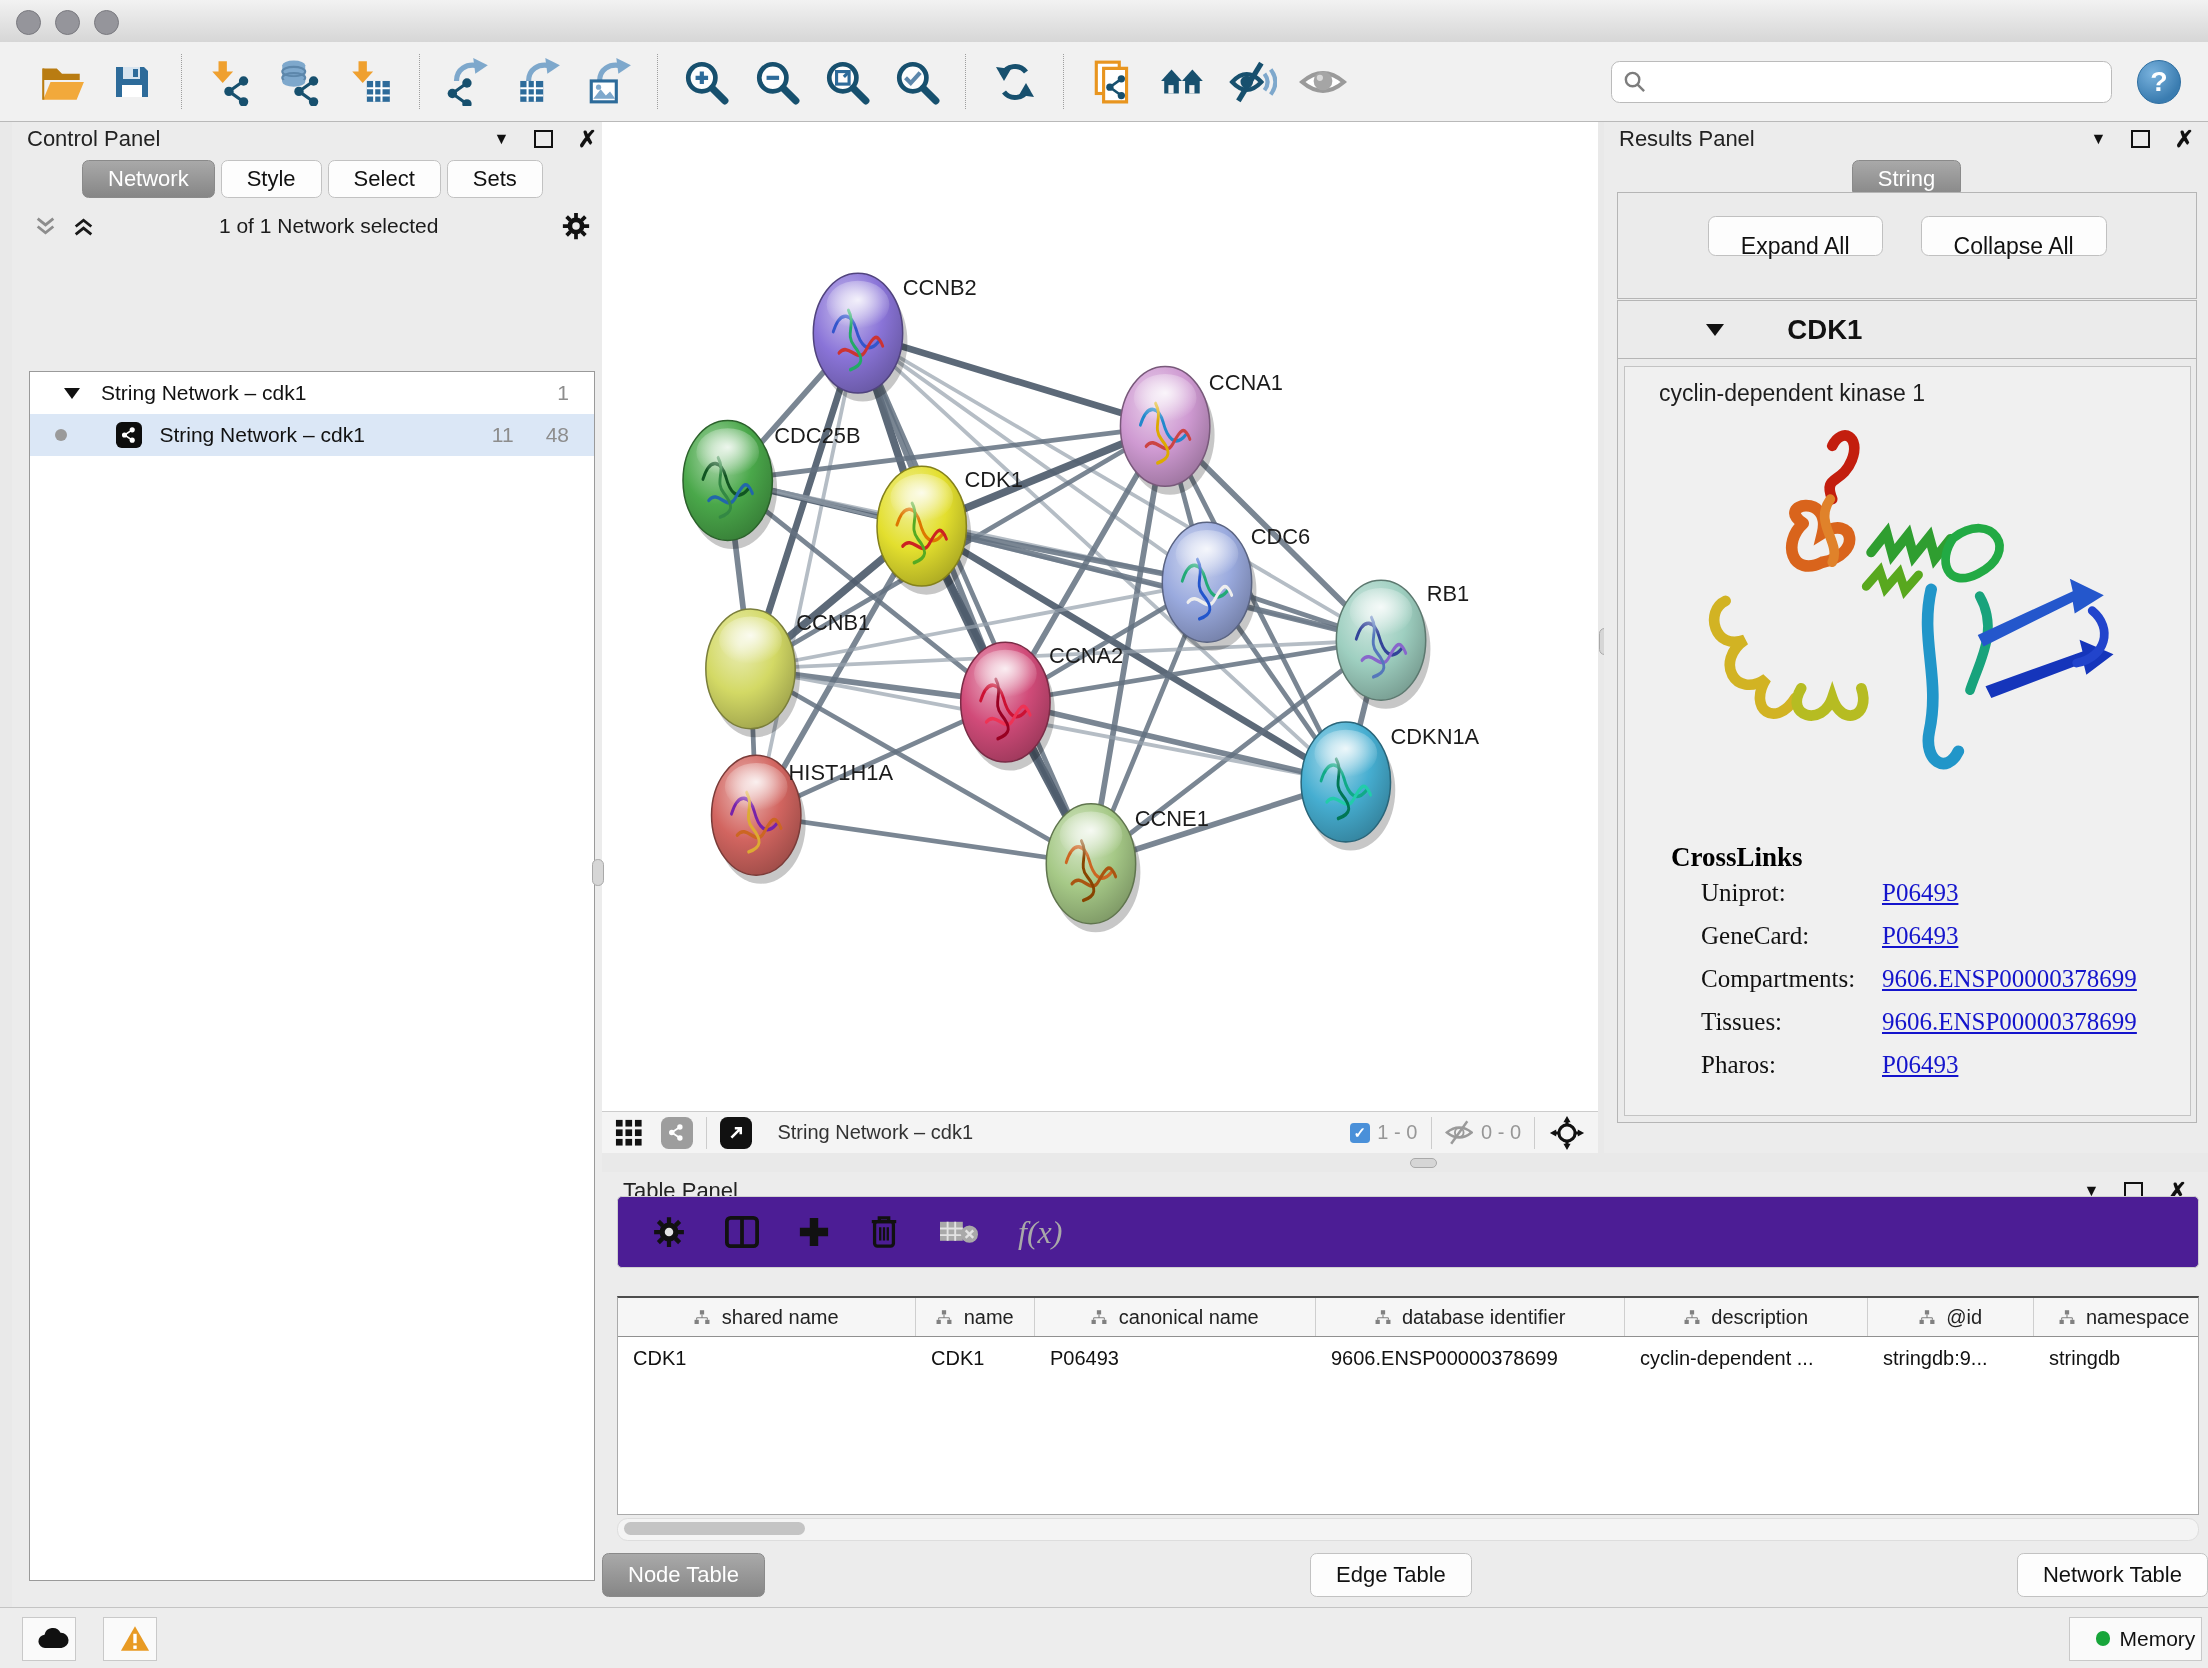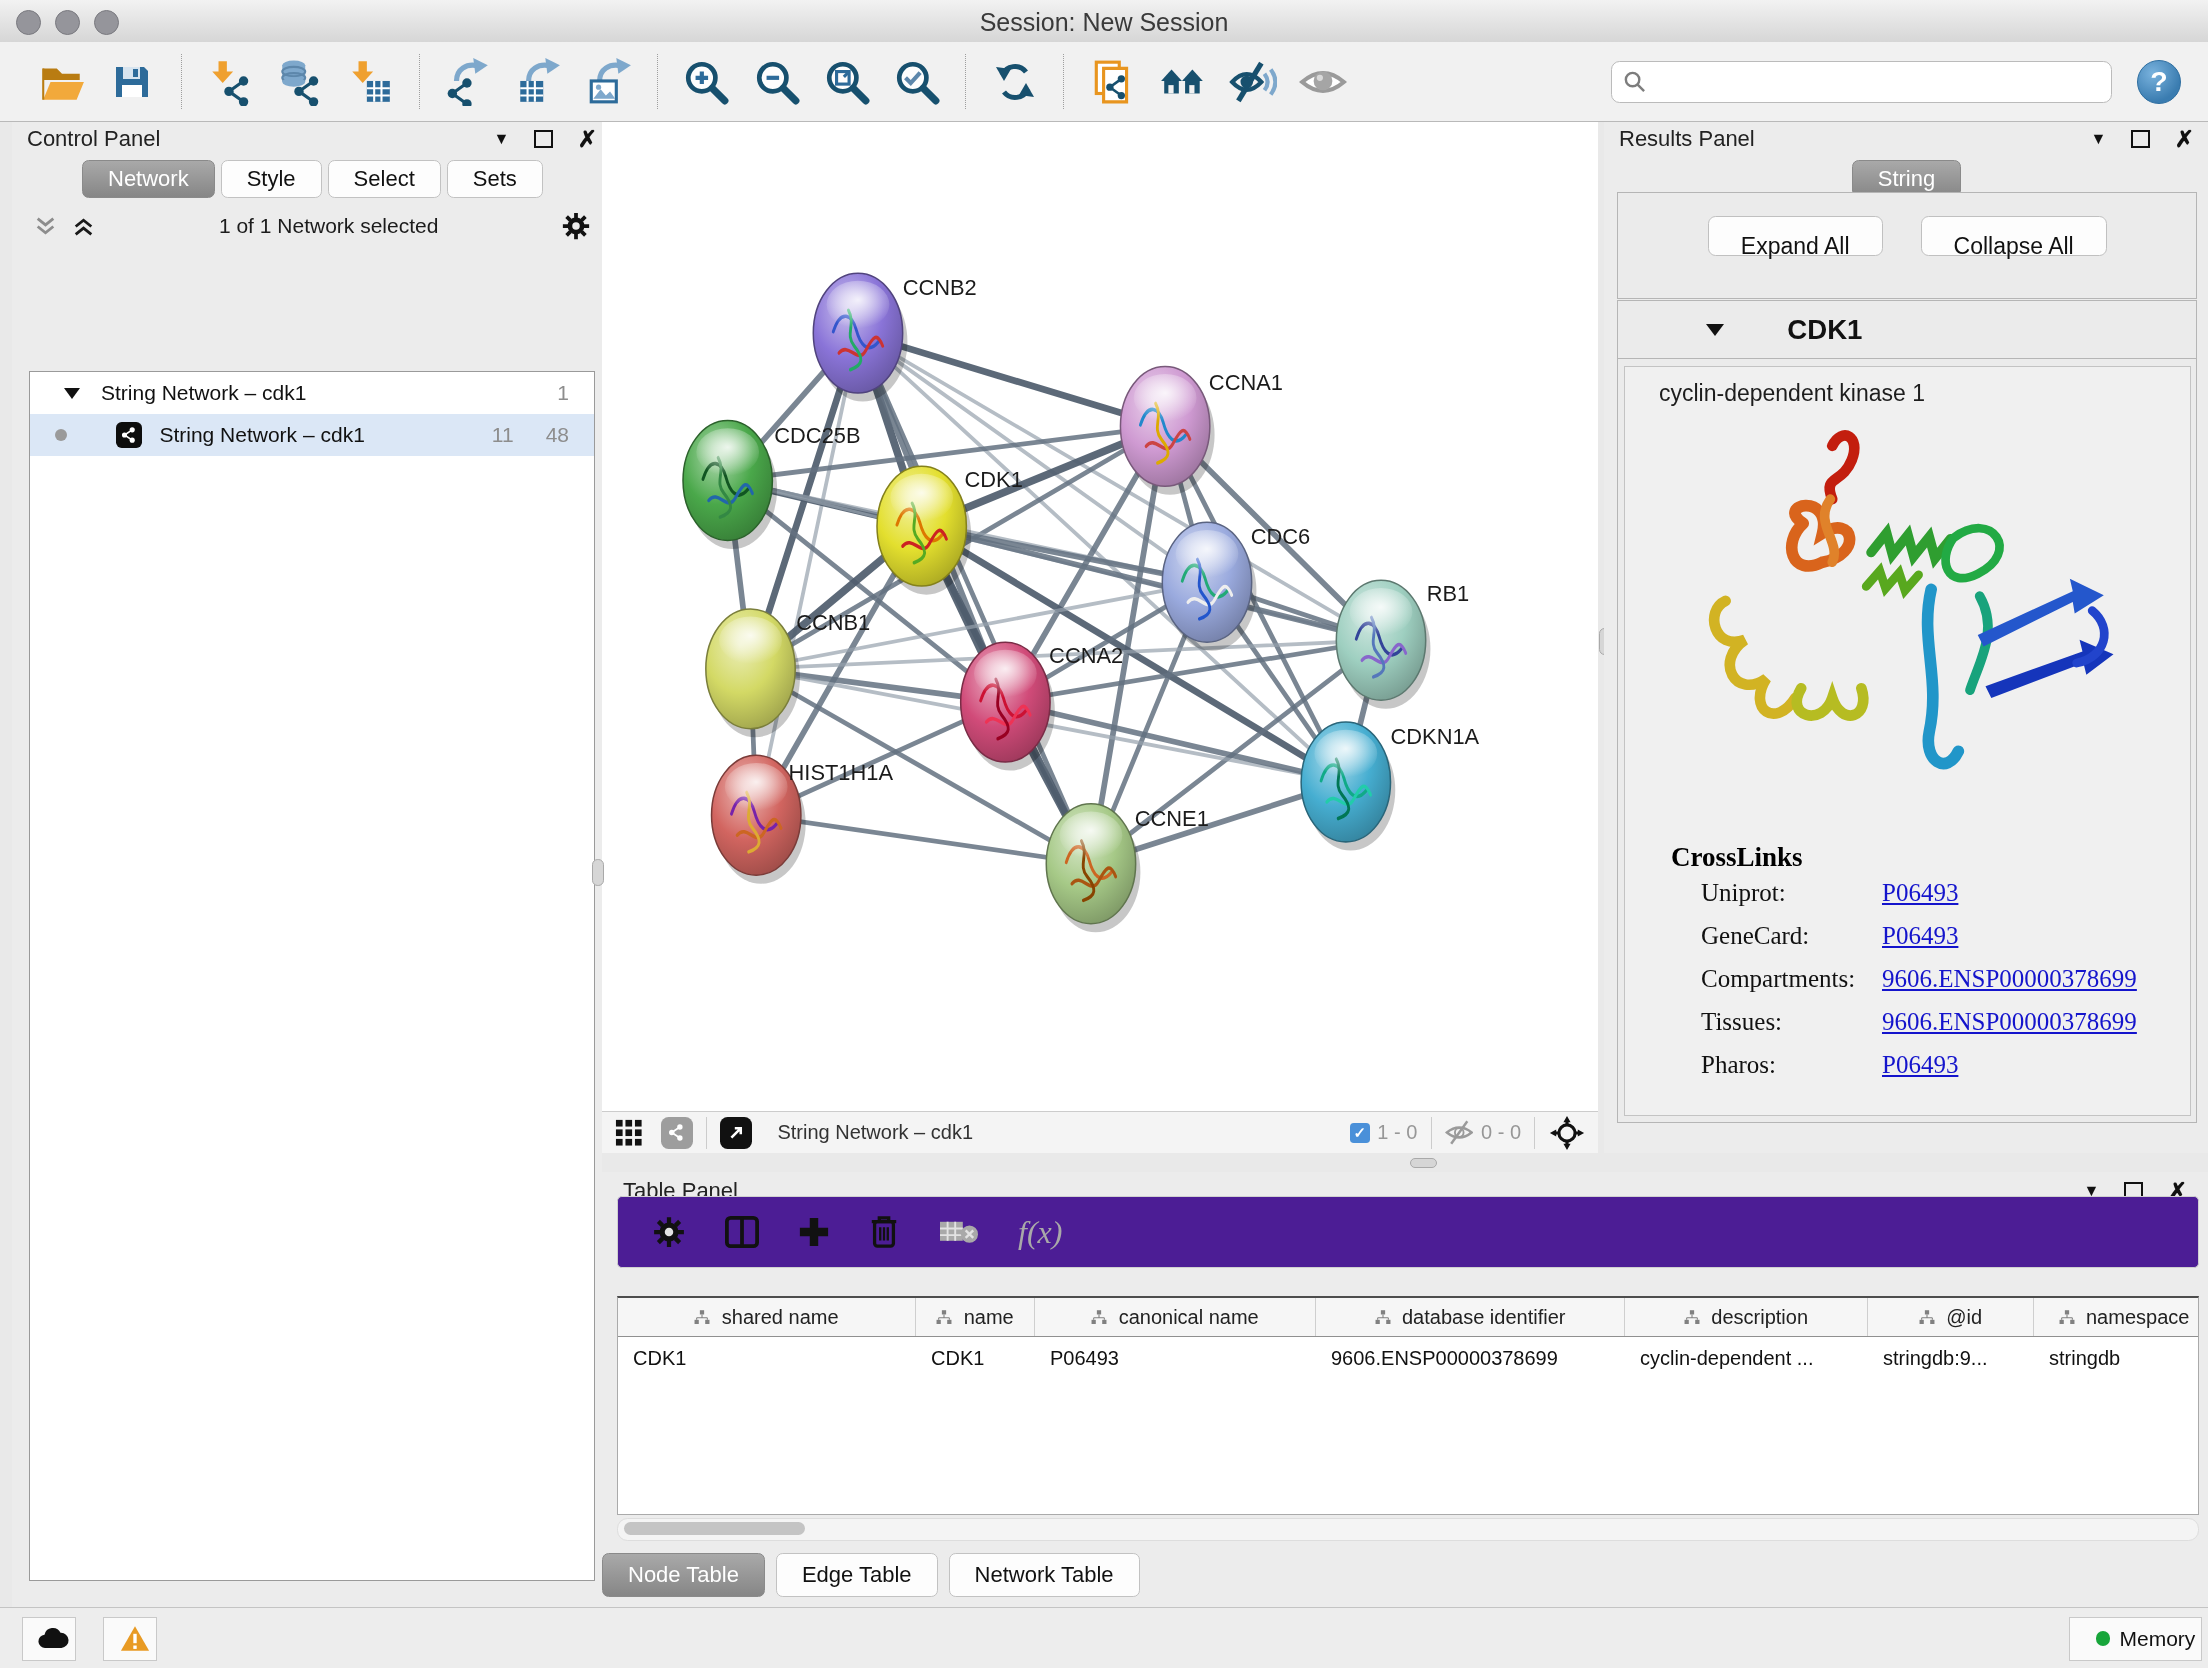--- a/index.html
+++ b/index.html
@@ -92,40 +92,39 @@
     border:1px solid #aaa;border-top:2.9px solid #4d4d4d;box-sizing:border-box;overflow:hidden;}
   .thead{display:flex;height:38px;background:#f6f6f6;border-bottom:1.4px solid #909090;}
   .th{display:flex;align-items:center;justify-content:center;gap:11.4px;font-size:20px;color:#222;
     border-right:1px solid #cfcfcf;box-sizing:border-box;overflow:hidden;white-space:nowrap;flex:none;}
   .trow{display:flex;height:42px;}
   .td{display:flex;align-items:center;font-size:20px;color:#111;padding-left:15px;
     box-sizing:border-box;overflow:hidden;white-space:nowrap;flex:none;}
   .hscroll{position:absolute;left:15px;right:9.5px;top:346px;height:21px;background:#f4f4f4;
     border:1px solid #ddd;border-radius:10.5px;}
   .hthumb{position:absolute;left:5.7px;top:2.9px;width:181px;height:13.3px;background:#c4c4c4;border-radius:6.7px;}
-  .tp-tabs{position:absolute;left:0;right:0;top:381px;display:flex;justify-content:flex-start;gap:11px;}
+  .tp-tabs{position:absolute;left:0;right:0;top:381px;display:flex;justify-content:space-between;gap:11px;}
   .tp-tabs .tab{height:42px;font-size:22px;}
   
   .statusbar{position:absolute;left:0;top:1607px;width:2208px;height:61px;background:#ededed;
     border-top:1px solid #c4c4c4;}
   .sb-btn{position:absolute;top:8.6px;height:44px;background:#fafafa;border:1.9px solid #c9c9c9;
     display:flex;align-items:center;justify-content:flex-end;cursor:pointer;box-sizing:border-box;}
   .mem-dot{width:14.3px;height:14.3px;border-radius:50%;background:#17a53a;margin-right:9.5px;}
   .mem-label{font-size:21px;color:#111;}
 </style>
 </head>
 <body>
 
 <div id="app">
 
   <div class="titlebar">
     <span class="tl" style="left:16px"></span>
     <span class="tl" style="left:55px"></span>
     <span class="tl" style="left:94px"></span>
-    <div class="win-title">Session: New Session</div>
   </div>
 
   <div class="toolbar">
     <button class="tbtn">
       <svg width="48" height="48" viewBox="0 0 46 46">
         <path d="M5 10 h13 l5 5 h17 v6 H5 z" fill="#b97c12"></path>
         <path d="M5 40 l7 -17 h32 l-7 17 z" fill="#f2a93b"></path>
         <path d="M5 10 v30" stroke="#b97c12" stroke-width="2"></path>
       </svg>
     </button>

